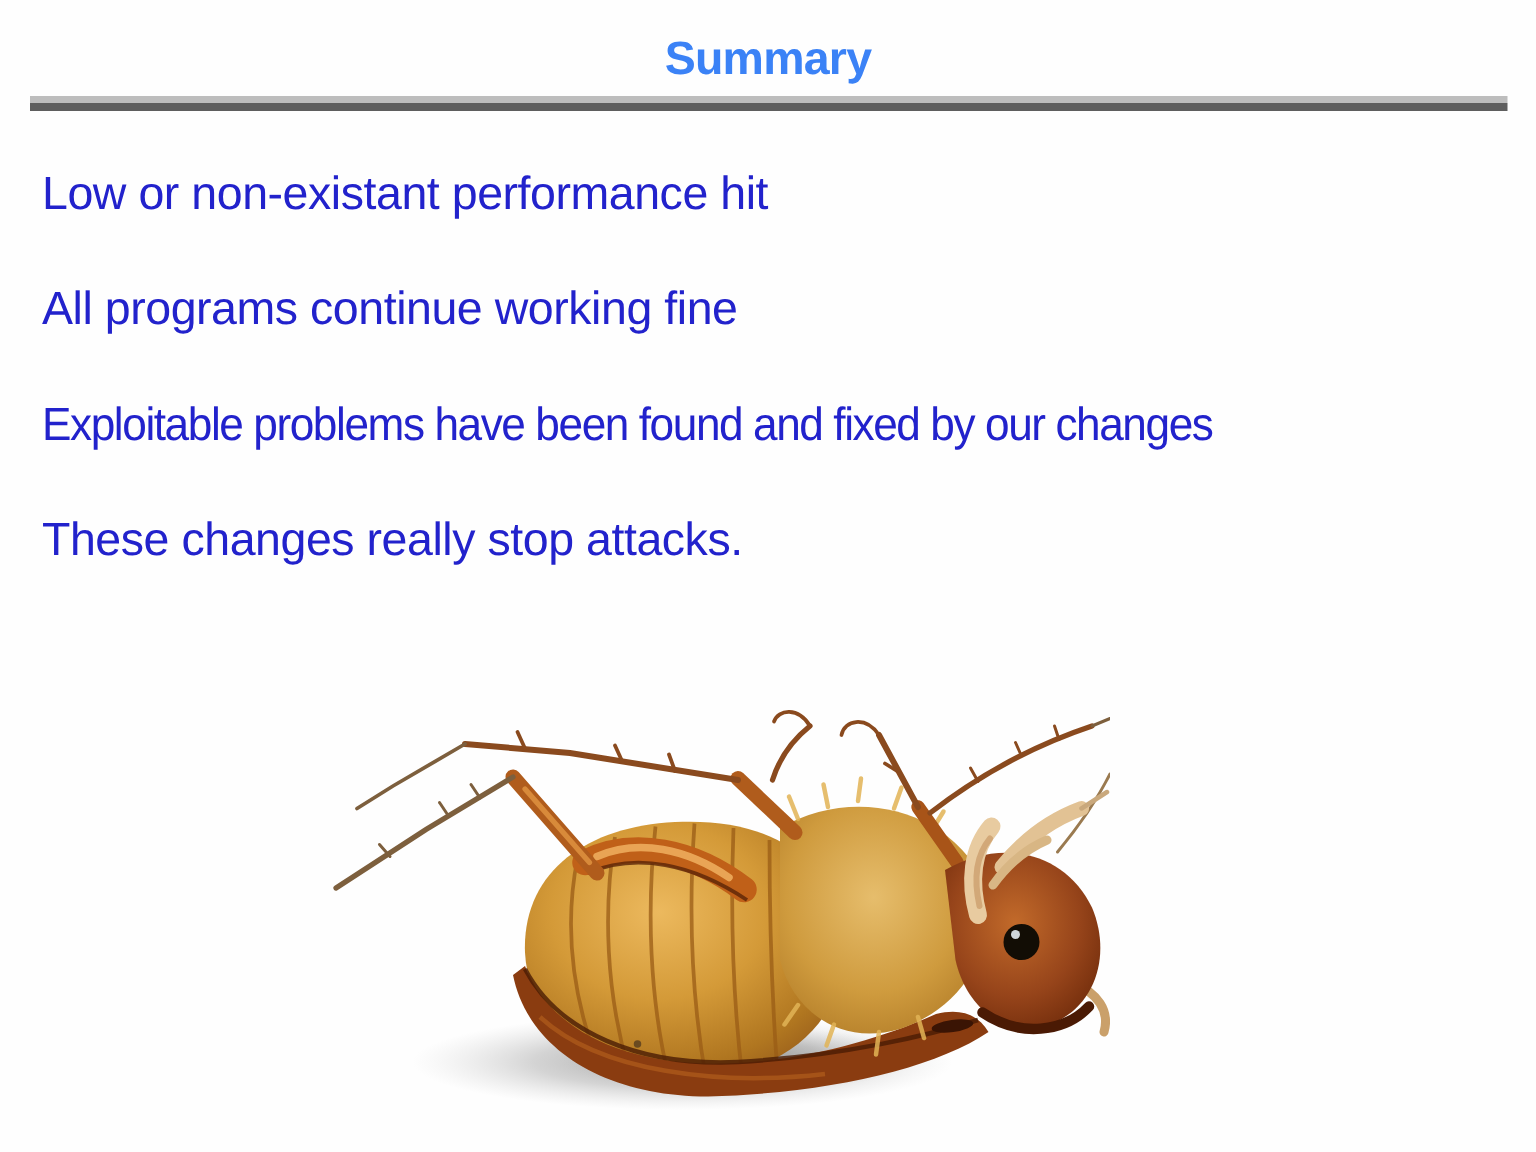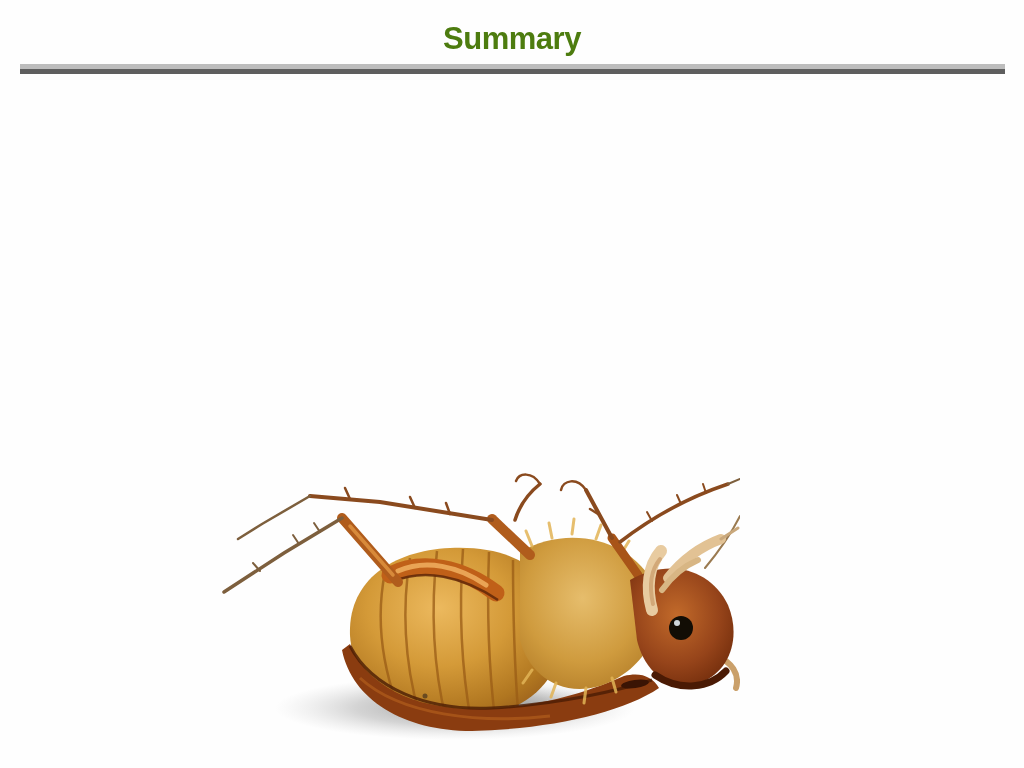--- a/index.html
+++ b/index.html
@@ -56,24 +56,30 @@
     width: 540px;
     height: 340px;
   }
   .beetle-wrap svg { display: block; width: 100%; height: 100%; }
 </style>
 </head>
 <body>
 
 <div class="slide" style="background: rgb(254, 254, 254);">
 
-  <div class="title" style="color: #4d7c0f;">Summary</div>
+  <div class="title" style="color: #3b82f6;">Summary</div>
 
   <div class="divider" style="background: linear-gradient(rgb(189, 189, 189) 0px, rgb(189, 189, 189) 50%, rgb(94, 94, 94) 50%, rgb(94, 94, 94) 100%);"></div>
 
+  <div class="bullets" style="color: rgb(34, 34, 204);">
+    <p>Low or non-existant performance hit</p>
+    <p>All programs continue working fine</p>
+    <p>Exploitable problems have been found and fixed by our changes</p>
+    <p>These changes really stop attacks.</p>
+  </div>
 
   <div class="beetle-wrap">
     <svg viewBox="0 0 540 340" xmlns="http://www.w3.org/2000/svg">
       <defs>
         <radialGradient id="shadowGrad" cx="50%" cy="50%" r="50%">
           <stop offset="0%" stop-color="#8e8e8e" stop-opacity="0.85"></stop>
           <stop offset="55%" stop-color="#aaaaaa" stop-opacity="0.5"></stop>
           <stop offset="100%" stop-color="#cccccc" stop-opacity="0"></stop>
         </radialGradient>
         <radialGradient id="abdGrad" cx="42%" cy="35%" r="75%">

